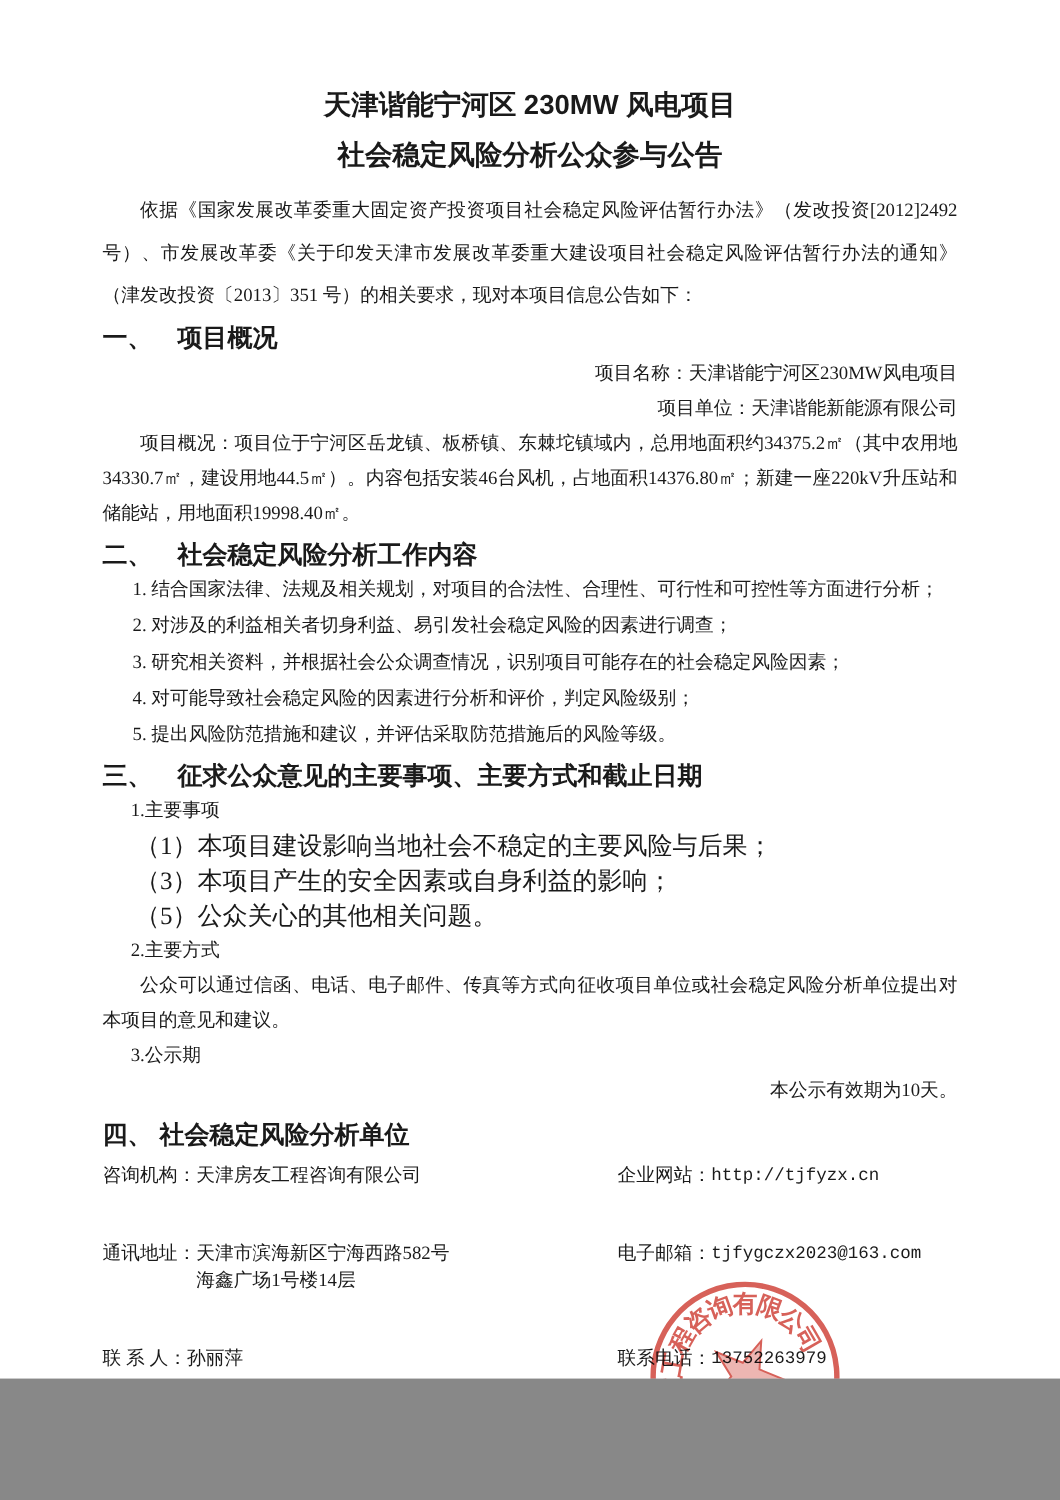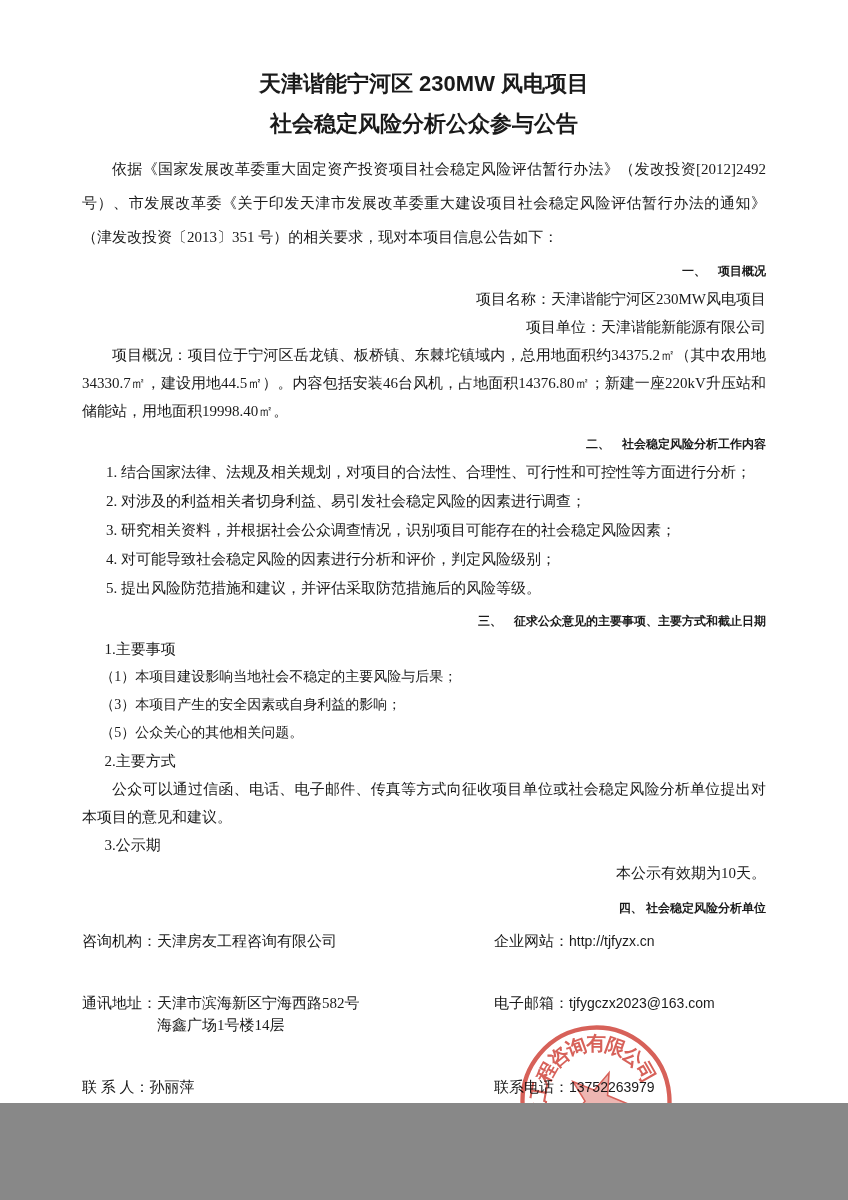--- a/index.html
+++ b/index.html
@@ -26,23 +26,22 @@
     margin:8px 0 0 0;
     font-size:15px;
     line-height:34px;
     text-align:justify;
     text-indent:2em;
   }
   .sec-heading{
     margin:3px 0 0 0;
     font-family:"Liberation Sans","DejaVu Sans",sans-serif;
     font-weight:bold;
-    font-size:12px;
-    line-height:28px;
-    text-align:right;
+    font-size:20px;
+    line-height:28px;
   }
   p.body-line{
     margin:0;
     font-size:15px;
     line-height:28px;
     text-indent:2em;
     text-align:right;
   }
   p.body-par{
     margin:0;
@@ -59,39 +58,39 @@
     text-align:justify;
   }
   p.sub-title{
     margin:0;
     font-size:15px;
     line-height:28px;
     padding-left:1.5em;
   }
   p.sub-item{
     margin:0;
-    font-size:14px;
+    font-size:20px;
     line-height:28px;
     padding-left:1.3em;
   }
   .contacts{
     display:grid;
     grid-template-columns:372px 1fr;
     column-gap:0;
     row-gap:5px;
     margin-top:8px;
     font-size:15px;
     line-height:22px;
     align-items:start;
     gap:40px;
   }
   .contact-item{display:flex;}
   .contact-label{white-space:nowrap;}
   .contact-value{white-space:nowrap;}
-  .mono{font-family:Liberation Sans, sans-serif;font-size:14px;}
+  .mono{font-family:Liberation Mono, monospace;font-size:14px;}
   .signature{
     width:300px;
     margin:14px 0 0 330px;
     text-align:center;
     position:relative;
     z-index:2;
   }
   .signature .sig-company{
     margin:0;
     font-family:"Liberation Sans","DejaVu Sans",sans-serif;

